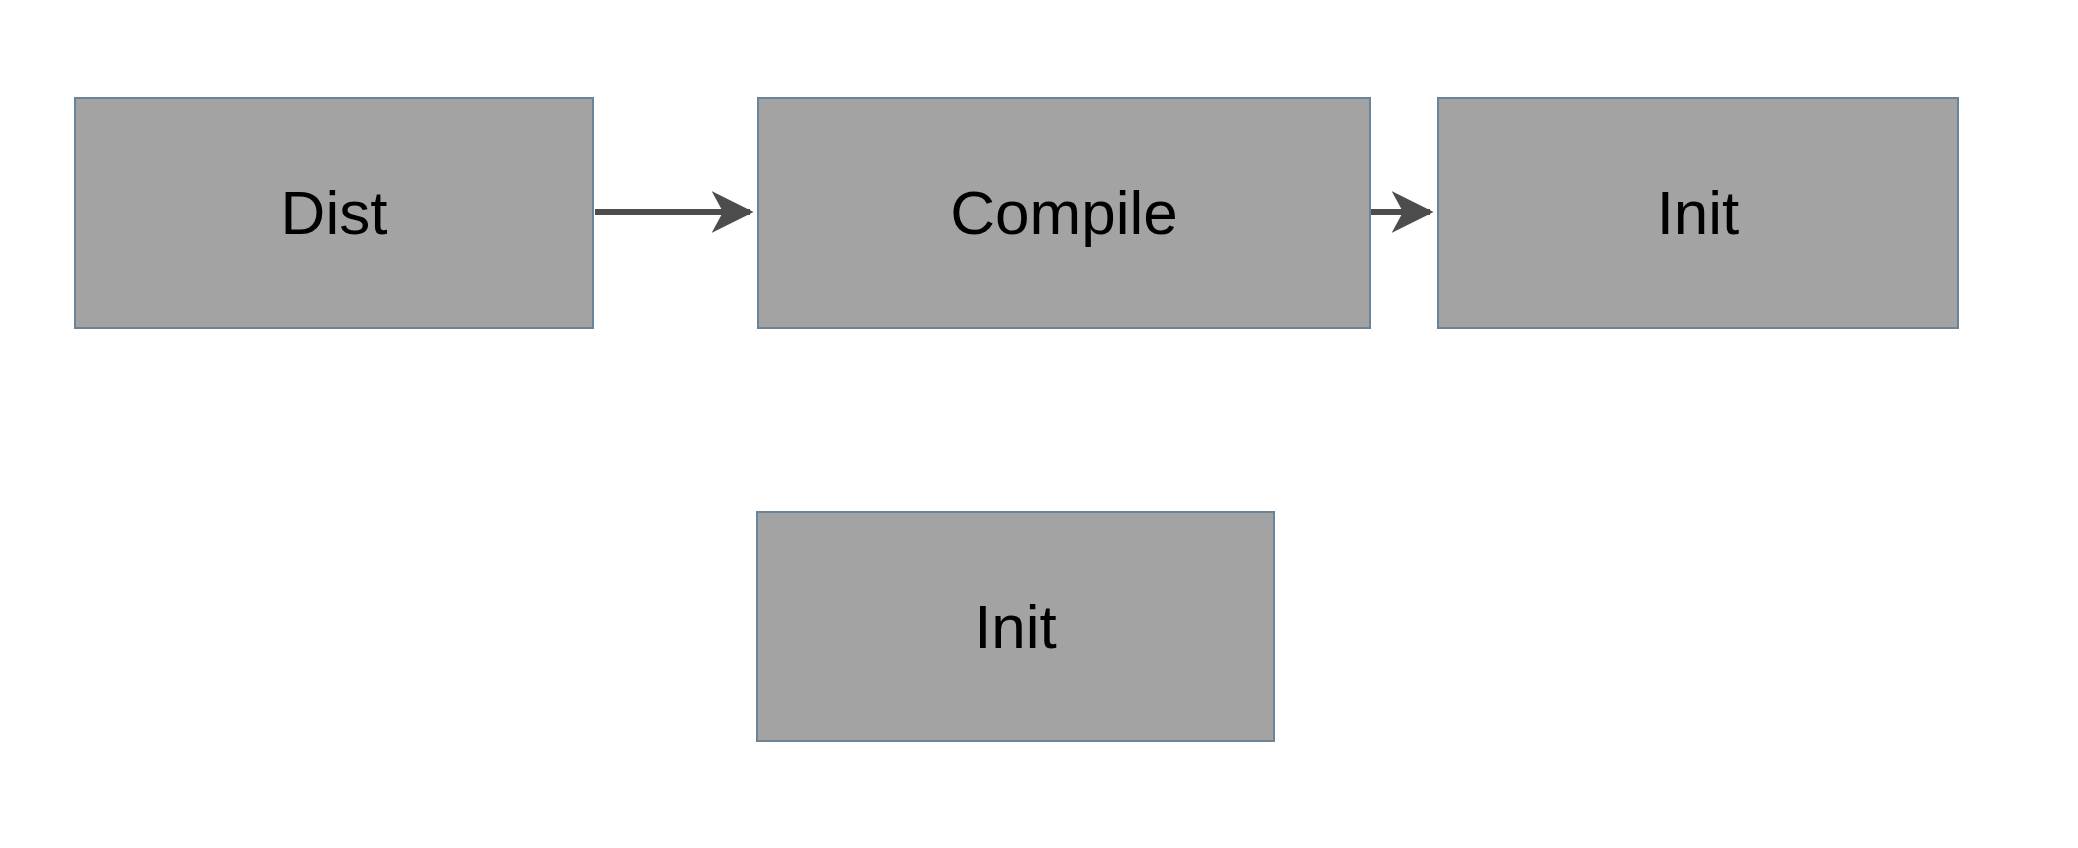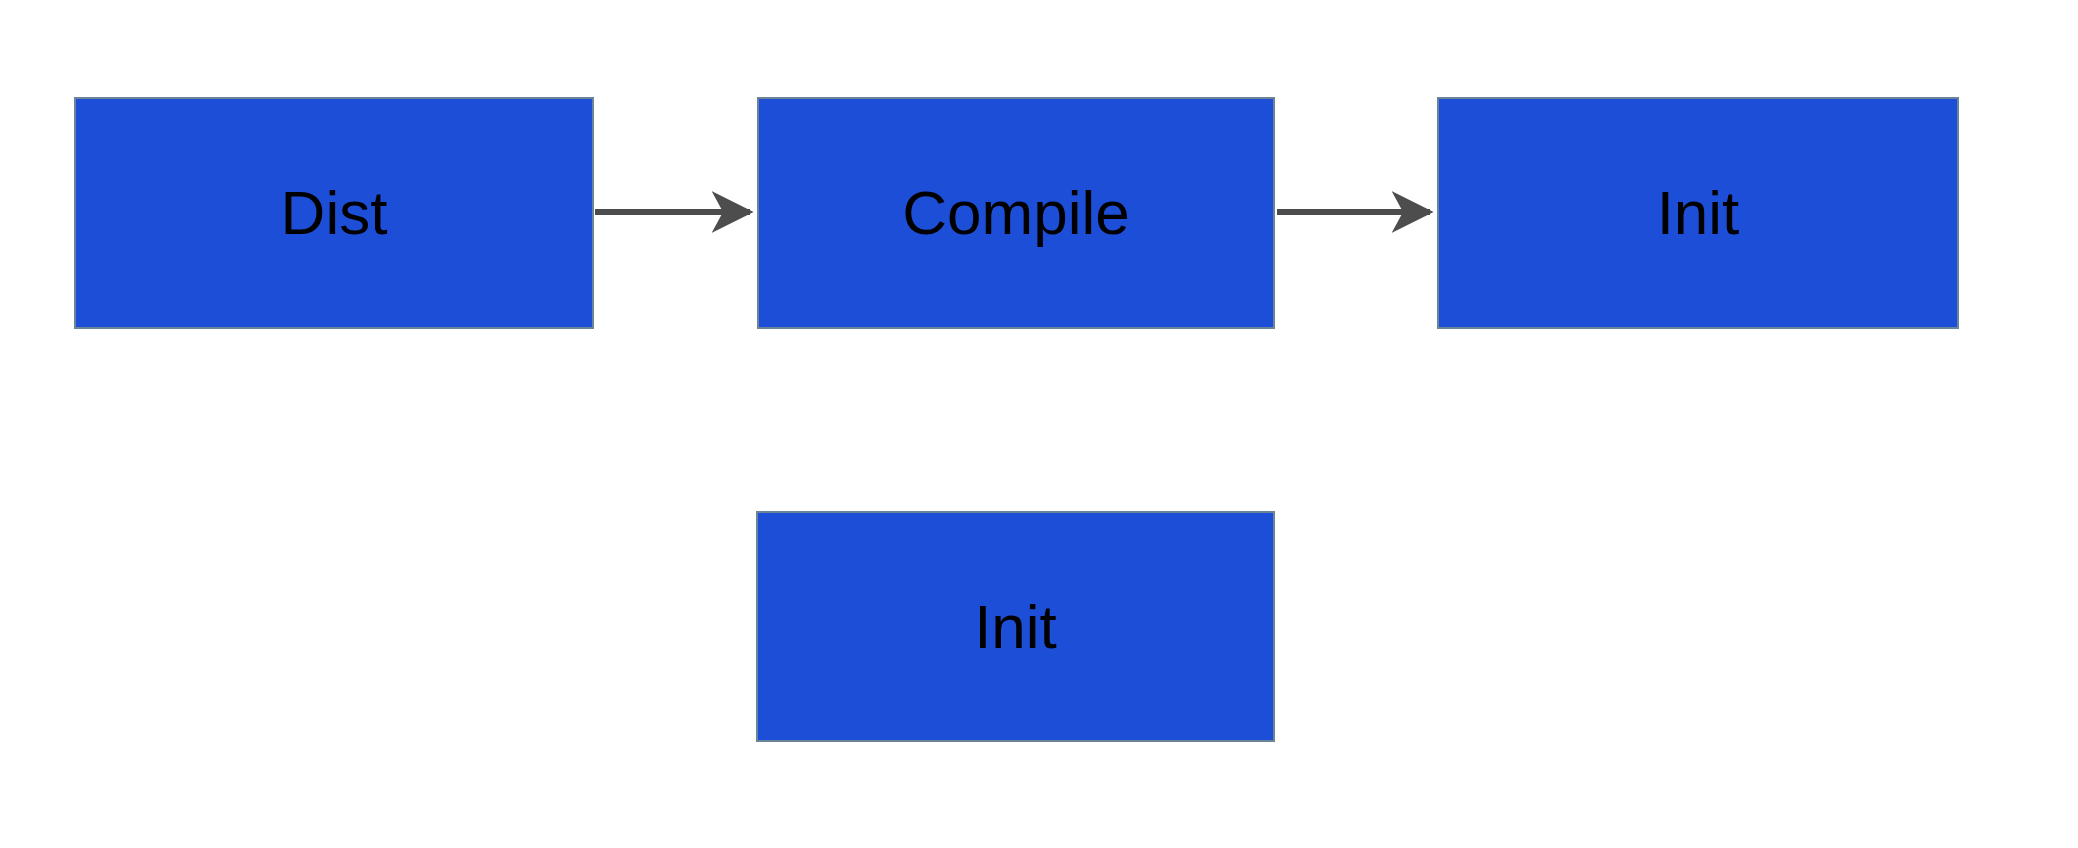--- a/index.html
+++ b/index.html
@@ -16,21 +16,21 @@
   }
   #diagram-canvas {
     position: relative;
     width: 2078px;
     height: 848px;
     background: #ffffff;
   }
   .node {
     position: absolute;
     box-sizing: border-box;
-    background: #1d4ed8;
+    background: #a3a3a3;
     border: 2px solid #6b8498;
     display: flex;
     align-items: center;
     justify-content: center;
   }
   .node-label {
     font-family: "Liberation Sans", sans-serif;
     font-size: 62px;
     line-height: 1;
     color: #000000;
@@ -64,21 +64,21 @@
 
     <line class="edge-path" x1="595" y1="212" x2="750" y2="212" stroke="#4d4d4d" stroke-width="6" marker-end="url(#arrow-barbed)"></line>
 
     <line class="edge-path" x1="1277" y1="212" x2="1430" y2="212" stroke="#4d4d4d" stroke-width="6" marker-end="url(#arrow-barbed)"></line>
   </svg>
 
   <div class="node" style="left:74px; top:97px; width:520px; height:232px;">
     <span class="node-label">Dist</span>
   </div>
 
-  <div class="node" style="left:757px; top:97px; width:518px; height:232px;">
+  <div class="node" style="left:757px; top:97px; width:614px; height:232px;">
     <span class="node-label">Compile</span>
   </div>
 
   <div class="node" style="left:1437px; top:97px; width:522px; height:232px;">
     <span class="node-label">Init</span>
   </div>
 
   <div class="node" style="left:756px; top:511px; width:519px; height:231px;">
     <span class="node-label">Init</span>
   </div>

